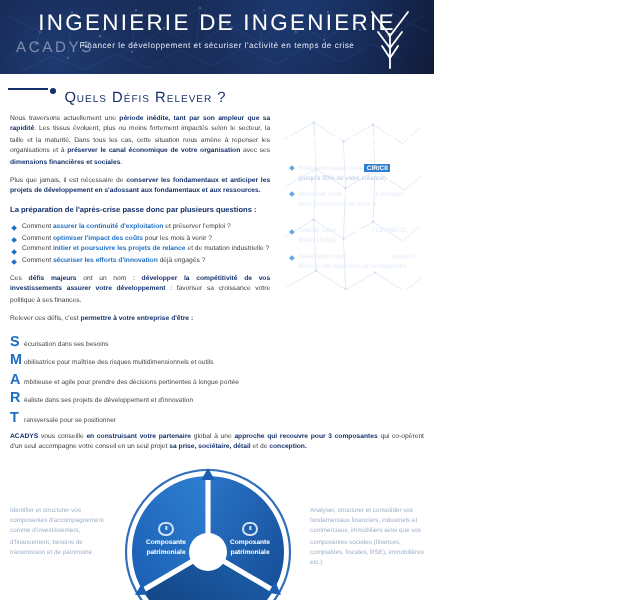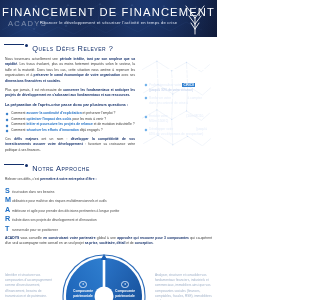--- a/index.html
+++ b/index.html
@@ -322,21 +322,21 @@
       <circle cx="116" cy="14" r="0.5"></circle>
         <circle cx="132" cy="5" r="0.5"></circle>
         <circle cx="148" cy="16" r="0.5"></circle>
       <circle cx="164" cy="6" r="0.5"></circle>
         <circle cx="180" cy="15" r="0.5"></circle>
         <circle cx="196" cy="7" r="0.5"></circle>
     </g>
   </svg>
 
   <div class="logo-acadys">ACADYS</div>
-  <div class="banner-title">FINANCEMENT DE FINANCEMENT</div>
+  <div class="banner-title">INGENIERIE DE INGENIERIE</div>
   <div class="banner-sub">Financer le développement et sécuriser l'activité en temps de crise</div>
 
   <svg class="logo-y" viewBox="0 0 26 32">
     <g stroke="#ffffff" stroke-width="0.9" fill="none" stroke-linecap="round">
       <path d="M13 31 L13 14"></path>
       <path d="M13 15 L4 3"></path>
       <path d="M13 15 L22 3"></path>
       <path d="M13 21 L7 13"></path>
       <path d="M13 21 L19 13"></path>
       <path d="M13 26 L9 20"></path>
@@ -397,25 +397,20 @@
         <ul class="card-list">
             <li>Professionnaliser votre <span class="hl">CIR/CII</span><span class="sub">(jusqu'à 30% de votre créance)</span></li>
             <li>Renforcer votre <b>trésorerie</b> à compter dans un contexte de crise à <b>+300/50 K€ litiges (et)</b></li>
             <li>Enrichir votre <b>croissance</b> (10m M€/10, M€nn 150K€)</li>
             <li>Développer votre <b>l'international</b> (jusqu'à 65% de vos dépenses de prospection)</li>
           </ul>
       </div>
     </div>
   </div>
 
-  <div class="sec-head">
-    <span class="sec-rule"></span>
-    <span class="sec-dot"></span>
-    <span class="sec-title">Notre approche</span>
-  </div>
 
   <div style="padding:0 5px;">
     <p class="para">Relever ces défis, c'est <b>permettre à votre entreprise d'être :</b></p>
   </div>
 
   <div class="smart">
       <div class="smart-row">
         <span class="smart-letter">S</span>
         <span class="smart-text">écurisation dans ses besoins</span>
       </div>

